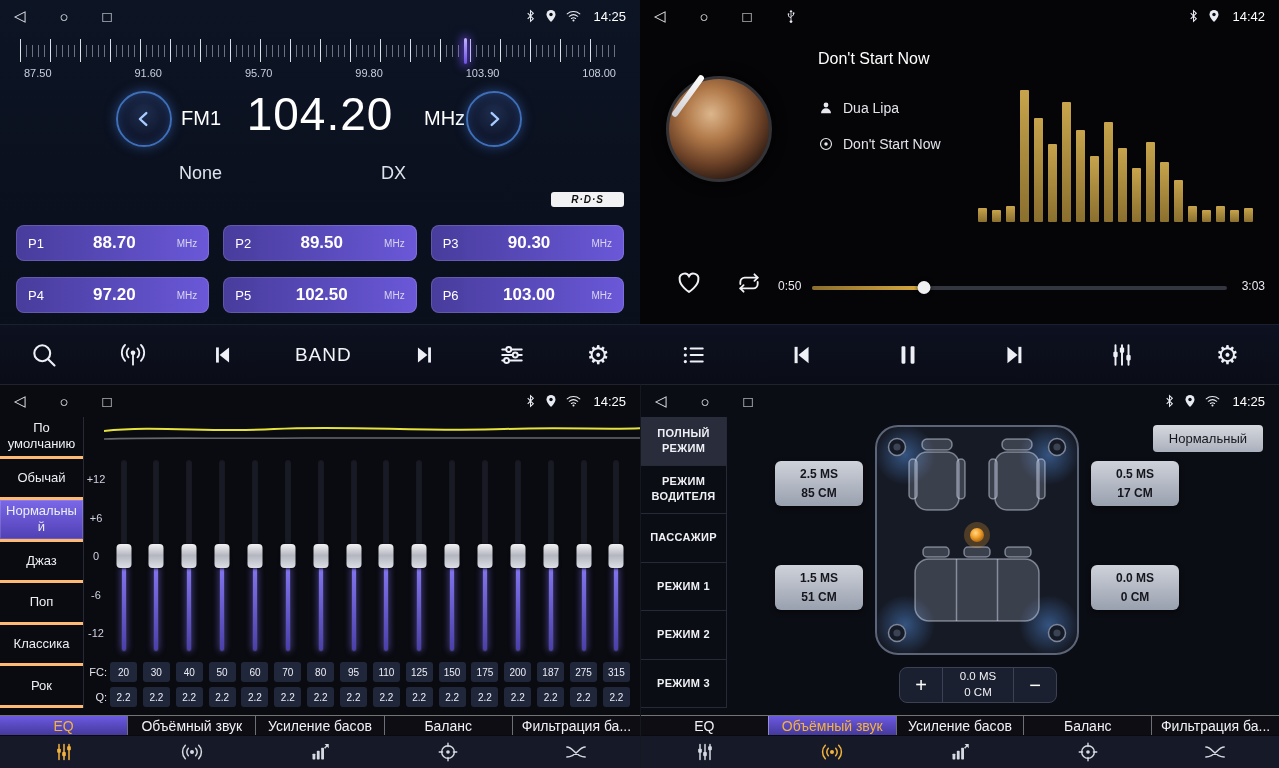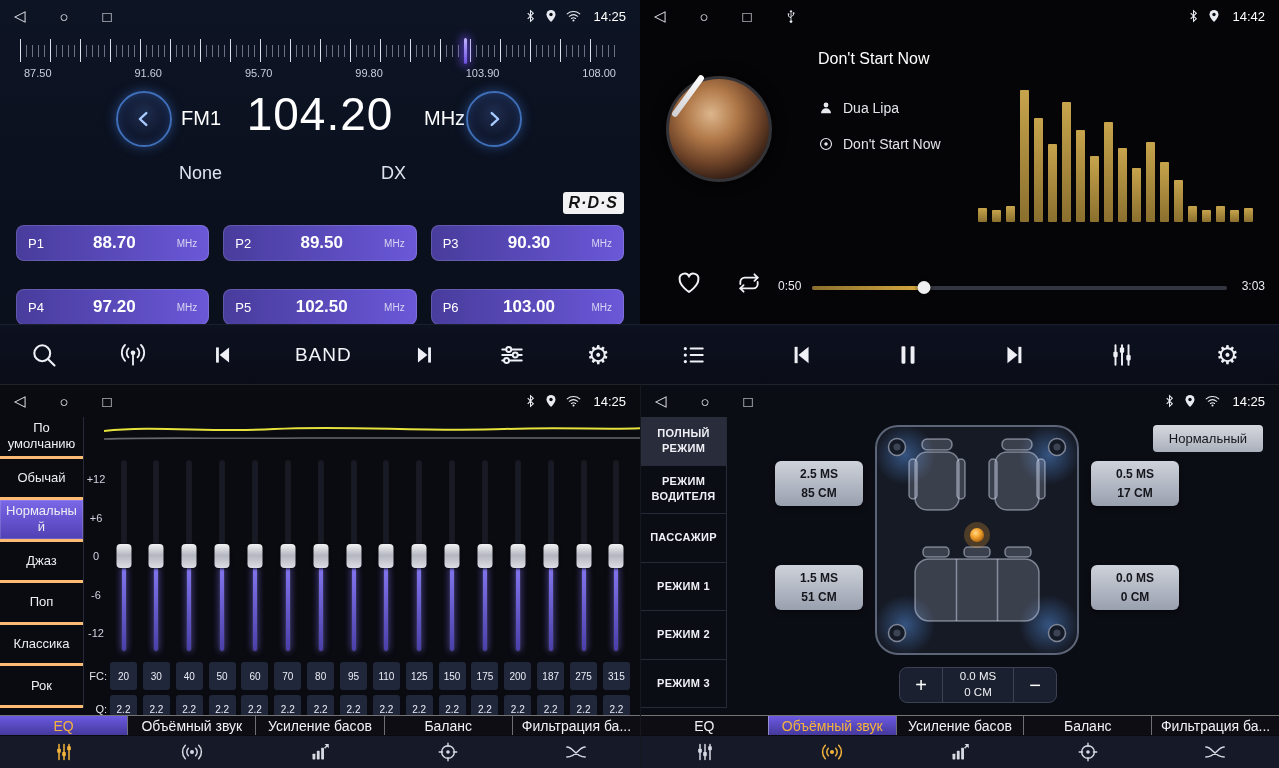--- a/index.html
+++ b/index.html
@@ -21,22 +21,22 @@
 .ruler-wrap{position:relative;margin:6px 20px 0;height:26px}
 .ticks-minor{position:absolute;left:0;right:0;top:7px;height:12px;background:repeating-linear-gradient(90deg,rgba(200,208,225,.5) 0 1px,transparent 1px 6px)}
 .ticks-major{position:absolute;left:0;right:0;top:1px;height:23px;background:repeating-linear-gradient(90deg,rgba(238,242,252,.9) 0 1px,transparent 1px 30px)}
 .needle{position:absolute;top:0;width:3px;height:26px;border-radius:2px;background:linear-gradient(180deg,#c3b2ff,#6b4fe0);box-shadow:0 0 10px 2px rgba(120,80,255,.8)}
 .scale-labels{display:flex;justify-content:space-between;margin:3px 24px 0;font-size:11px;color:#c9cfdd}
 .tune-area{position:relative;height:130px;margin-top:2px}
 .circle-btn{position:absolute;width:56px;height:56px;border-radius:50%;background:radial-gradient(circle at 50% 38%,#1d2c4e,#0d1326 72%);border:2px solid #3e6fb8;box-shadow:0 0 12px rgba(60,110,200,.55),inset 0 0 10px rgba(60,110,200,.4);display:flex;align-items:center;justify-content:center;cursor:pointer}
 .lbl-main{position:absolute;font-size:20px;color:#fff}
 .lbl-sub{position:absolute;font-size:18px;color:#dfe3ee}
 .freq-big{position:absolute;left:50%;transform:translateX(-50%);top:6px;font-size:46px;font-weight:normal;letter-spacing:1px;color:#fff}
-.rds-badge{position:absolute;right:16px;top:192px;background:#f2f2f4;color:#111;font-size:16px;font-weight:bold;font-style:italic;padding:2px 6px;border-radius:3px;letter-spacing:1px}
-.presets{display:grid;grid-template-columns:repeat(3,1fr);gap:28px 14px;margin:14px 16px 0}
+.rds-badge{position:absolute;right:16px;top:192px;background:#f2f2f4;color:#111;font-size:10px;font-weight:bold;font-style:italic;padding:2px 20px;border-radius:3px;letter-spacing:1px}
+.presets{display:grid;grid-template-columns:repeat(3,1fr);gap:16px 14px;margin:14px 16px 0}
 .preset{height:36px;border-radius:8px;background:linear-gradient(90deg,#483c9c,#6a58d8);display:flex;align-items:center;padding:0 12px;gap:6px;box-shadow:inset 0 0 0 1px rgba(255,255,255,.14);cursor:pointer}
 .preset .pid{font-size:13px;width:24px}
 .preset .pfreq{font-size:17px;font-weight:bold;flex:1;text-align:center}
 .preset .punit{font-size:10px;color:#d9d5f2}
 .toolbar{position:absolute;left:0;right:0;bottom:0;height:60px;background:linear-gradient(180deg,#0d1120,#0a0d17);border-top:1px solid #1a2030;display:flex;align-items:center;justify-content:space-around}
 .tb-item{display:flex;align-items:center;justify-content:center;cursor:pointer}
 .band-text{font-size:19px;letter-spacing:1px;color:#f2f4f8}
 .gear{font-family:"DejaVu Sans",sans-serif;font-size:26px;color:#eef0f6;line-height:1}
 
 .p-art{position:absolute;left:26px;top:76px;width:106px;height:106px;border-radius:50%;border:3px solid #333338;background:radial-gradient(circle at 42% 35%,#dcb68c 0%,#b07848 30%,#6a4026 58%,#231510 82%);box-shadow:0 0 14px rgba(0,0,0,.9)}
@@ -61,21 +61,21 @@
 .eq-axis{position:absolute;left:0;top:56px;width:24px;height:166px;display:flex;flex-direction:column;justify-content:space-between;font-size:11px;color:#cfd3e0;text-align:center}
 .eq-sliders{position:absolute;left:26px;right:10px;top:44px;height:190px;display:flex;justify-content:space-between}
 .eq-sl{position:relative;width:27px;height:100%;cursor:pointer}
 .eq-track{position:absolute;left:50%;transform:translateX(-50%);width:4px;top:0;bottom:0;background:#181a26;border-radius:2px;box-shadow:0 0 0 1px rgba(255,255,255,.06)}
 .eq-glow{position:absolute;left:50%;transform:translateX(-50%);width:4px;bottom:0;background:linear-gradient(180deg,#8a7cf8,#4a3fa8);border-radius:2px;box-shadow:0 0 7px rgba(122,108,240,.8)}
 .eq-handle{position:absolute;left:50%;transform:translate(-50%,-50%);width:15px;height:24px;border-radius:4px;background:linear-gradient(180deg,#f2f2f4,#b4b6c0 48%,#dcdee4);box-shadow:0 1px 3px rgba(0,0,0,.8)}
 .eq-rows{position:absolute;left:0;right:10px;top:240px}
 .fcq-row{display:flex;align-items:center;margin-top:5px}
 .fcq-label{width:26px;font-size:11px;text-align:right;padding-right:3px;color:#e2e4ec}
 .fcq-badges{flex:1;display:flex;justify-content:space-between}
-.badge{width:27px;height:28px;background:#21273b;border-radius:3px;font-size:10px;display:flex;align-items:center;justify-content:center;color:#eaecf4}
+.badge{width:27px;height:20px;background:#21273b;border-radius:3px;font-size:10px;display:flex;align-items:center;justify-content:center;color:#eaecf4}
 
 .audio-tabs{position:absolute;left:0;right:0;bottom:33px;height:20px;display:flex;background:#0d0d13;border-top:1px solid #737373}
 .atab{flex:1;display:flex;align-items:center;justify-content:center;font-size:14px;color:#f0f1f5;border-left:1px solid rgba(205,210,224,.5);white-space:nowrap;overflow:hidden;cursor:pointer}
 .atab:first-child{border-left:none}
 .atab.active{background:linear-gradient(180deg,#6c5ae2,#44399c);color:#f5b33c}
 .audio-icons{position:absolute;left:0;right:0;bottom:0;height:33px;display:flex;background:#161a28;border-top:1px solid #0a0a0e}
 .aicon{flex:1;display:flex;align-items:center;justify-content:center;color:#d6d9e2;cursor:pointer}
 .aicon.active{color:#f5b33c}
 
 .sf-side{position:absolute;left:0;top:32px;bottom:60px;width:86px;display:flex;flex-direction:column;border-right:1px solid #262a36}

